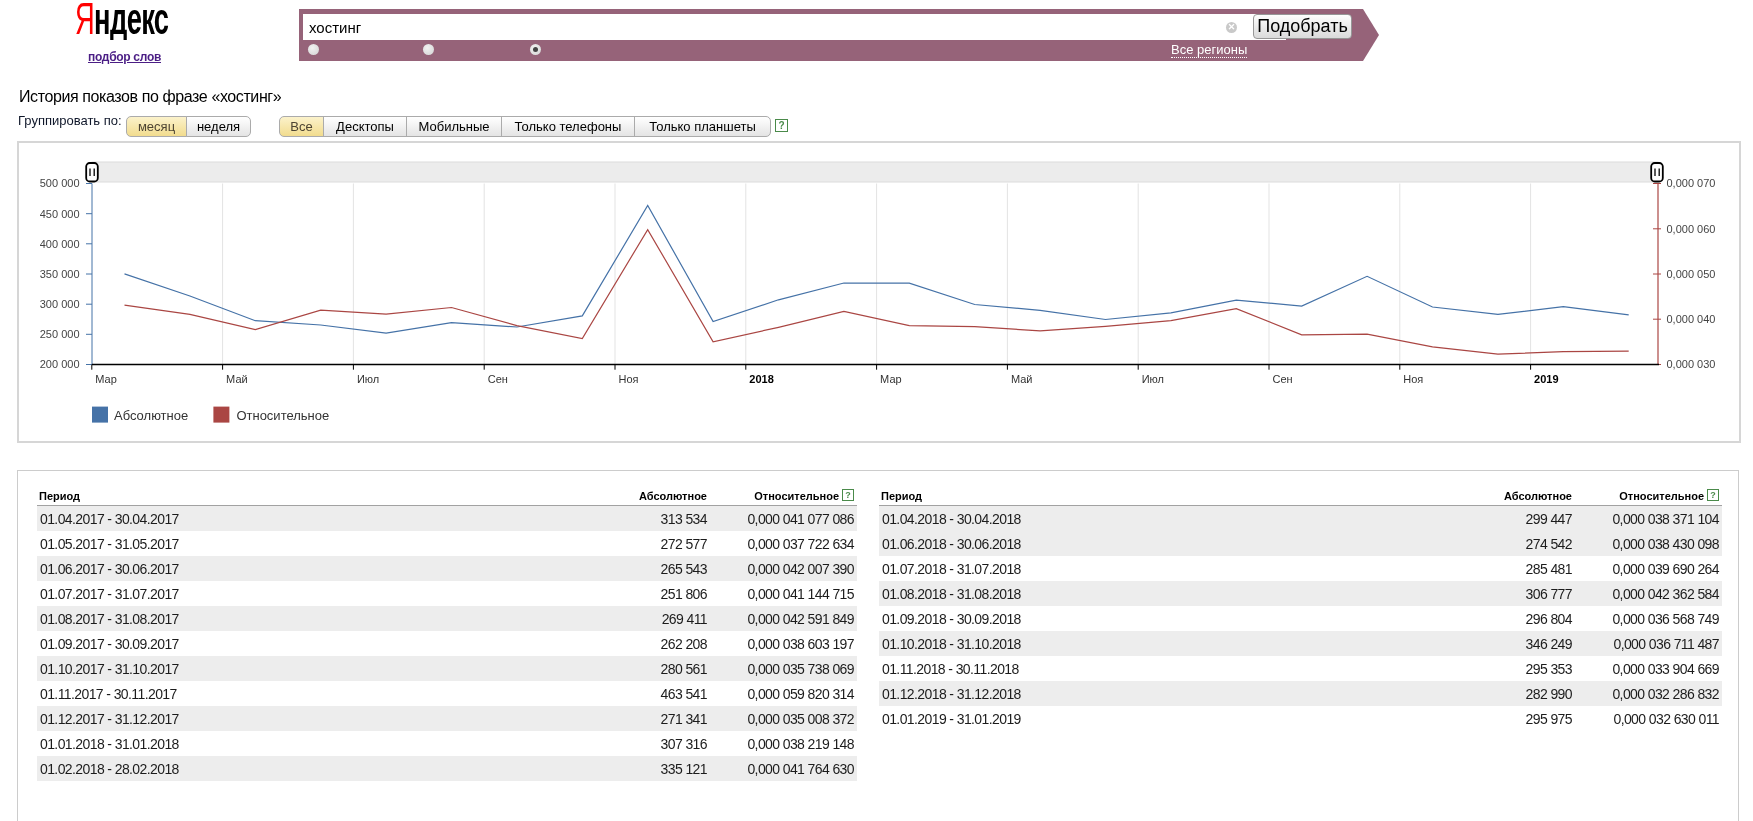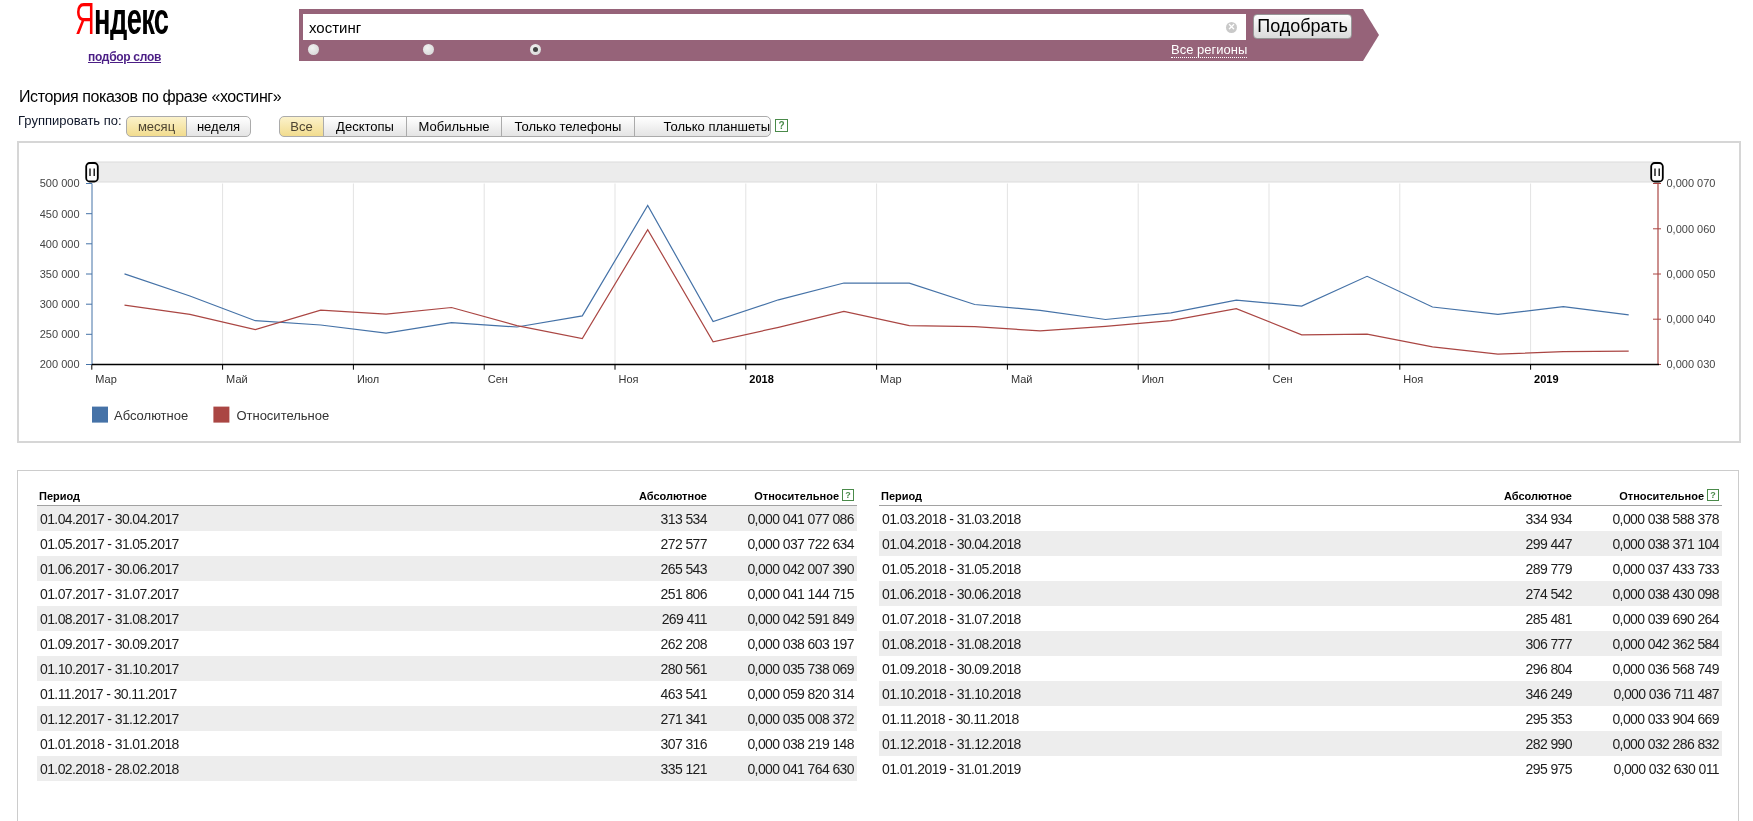--- a/index.html
+++ b/index.html
@@ -9,21 +9,21 @@
 
 #logo { left:75px; top:-6px; font-size:44px; letter-spacing:-1px; color:#000;
   transform:scaleX(.62); transform-origin:0 0; white-space:nowrap; height:46px; overflow:hidden; font-weight:bold; }
 #logo b { color:#f00; font-weight:normal; }
 #podbor { left:88px; top:50px; font-size:12px; font-weight:bold; letter-spacing:-.3px;
   color:#4b1e85; text-decoration:underline; }
 
 
 #search { left:299px; top:9px; width:1080px; height:52px; background:#966379;
   clip-path:polygon(0 0, 1064px 0, 1080px 26px, 1064px 52px, 0 52px); }
-#sinput { position:absolute; left:4px; top:5px; width:943px; height:26px; background:#fff; }
+#sinput { position:absolute; left:4px; top:5px; width:943px; height:26px; background:#fff;padding-left:40px; }
 #sinput span { position:absolute; left:6px; top:5px; font-size:15px; color:#000; }
 #clear { position:absolute; left:927px; top:13px; width:11px; height:11px; border-radius:50%;
   background:#c9c9c9; color:#fff; font-size:9px; font-weight:bold; text-align:center; line-height:11px; }
 #sbtn { position:absolute; left:954px; top:5px; width:97px; height:23px; border:1px solid #979797;
   border-radius:4px; background:linear-gradient(#fefefe,#dadada); text-align:center;
   font-size:18px; color:#000; line-height:23px; }
 .radio { position:absolute; top:35px; width:11px; height:11px; border-radius:50%;
   background:radial-gradient(circle at 40% 35%, #f2f2f2, #d2d2d2); }
 .radio.sel::after { content:""; position:absolute; left:3px; top:3px; width:5px; height:5px;
   border-radius:50%; background:#444; }
@@ -81,21 +81,21 @@
   <div id="allreg">Все регионы</div>
 </div>
 <div class="abs" id="title">История показов по фразе «хостинг»</div>
 <div class="abs" id="grplab">Группировать по:</div>
 <div class="seg yel rl" style="left:126px; width:59px;">месяц</div>
 <div class="seg rr" style="left:186px; width:63px;">неделя</div>
 <div class="seg yel rl" style="left:279px; width:43px;">Все</div>
 <div class="seg" style="left:323px; width:82px;">Десктопы</div>
 <div class="seg" style="left:406px; width:94px;">Мобильные</div>
 <div class="seg" style="left:501px; width:132px;">Только телефоны</div>
-<div class="seg rr" style="left:634px; width:135px;text-align:right;">Только планшеты</div>
+<div class="seg rr" style="left:634px; width:135px;">Только планшеты</div>
 <div class="abs" id="bigq">?</div>
 <div class="abs" id="chartbox">
 <svg width="1720" height="298" viewBox="19 143 1720 298" style="position:absolute;left:0;top:0">
 <g font-family="Liberation Sans, sans-serif" font-size="11" fill="#444">
 <rect x="92" y="162" width="1566" height="20" fill="#ececec" stroke="#dcdcdc" stroke-width="1"></rect>
 <line x1="222.6" y1="183.5" x2="222.6" y2="364.5" stroke="#e3e3e3" stroke-width="1"></line>
         <line x1="353.4" y1="183.5" x2="353.4" y2="364.5" stroke="#e3e3e3" stroke-width="1"></line>
         <line x1="484.2" y1="183.5" x2="484.2" y2="364.5" stroke="#e3e3e3" stroke-width="1"></line>
         <line x1="615.0" y1="183.5" x2="615.0" y2="364.5" stroke="#e3e3e3" stroke-width="1"></line>
         <line x1="745.8" y1="183.5" x2="745.8" y2="364.5" stroke="#e3e3e3" stroke-width="1"></line>
@@ -254,34 +254,24 @@
         <col style="width:147px">
       </colgroup>
 <thead>
         <tr>
           <th class="hl">Период</th>
           <th class="hr">Абсолютное</th>
           <th class="hr">Относительное<span class="q"><span>?</span></span></th>
         </tr>
       </thead>
       <tbody>
-        <tr>
-          <td>01.03.2018 - 31.03.2018</td>
-          <td class="n">334 934</td>
-          <td class="n">0,000 038 588 378</td>
-        </tr>
         <tr class="s">
           <td>01.04.2018 - 30.04.2018</td>
           <td class="n">299 447</td>
           <td class="n">0,000 038 371 104</td>
-        </tr>
-        <tr>
-          <td>01.05.2018 - 31.05.2018</td>
-          <td class="n">289 779</td>
-          <td class="n">0,000 037 433 733</td>
         </tr>
         <tr class="s">
           <td>01.06.2018 - 30.06.2018</td>
           <td class="n">274 542</td>
           <td class="n">0,000 038 430 098</td>
         </tr>
         <tr>
           <td>01.07.2018 - 31.07.2018</td>
           <td class="n">285 481</td>
           <td class="n">0,000 039 690 264</td>

